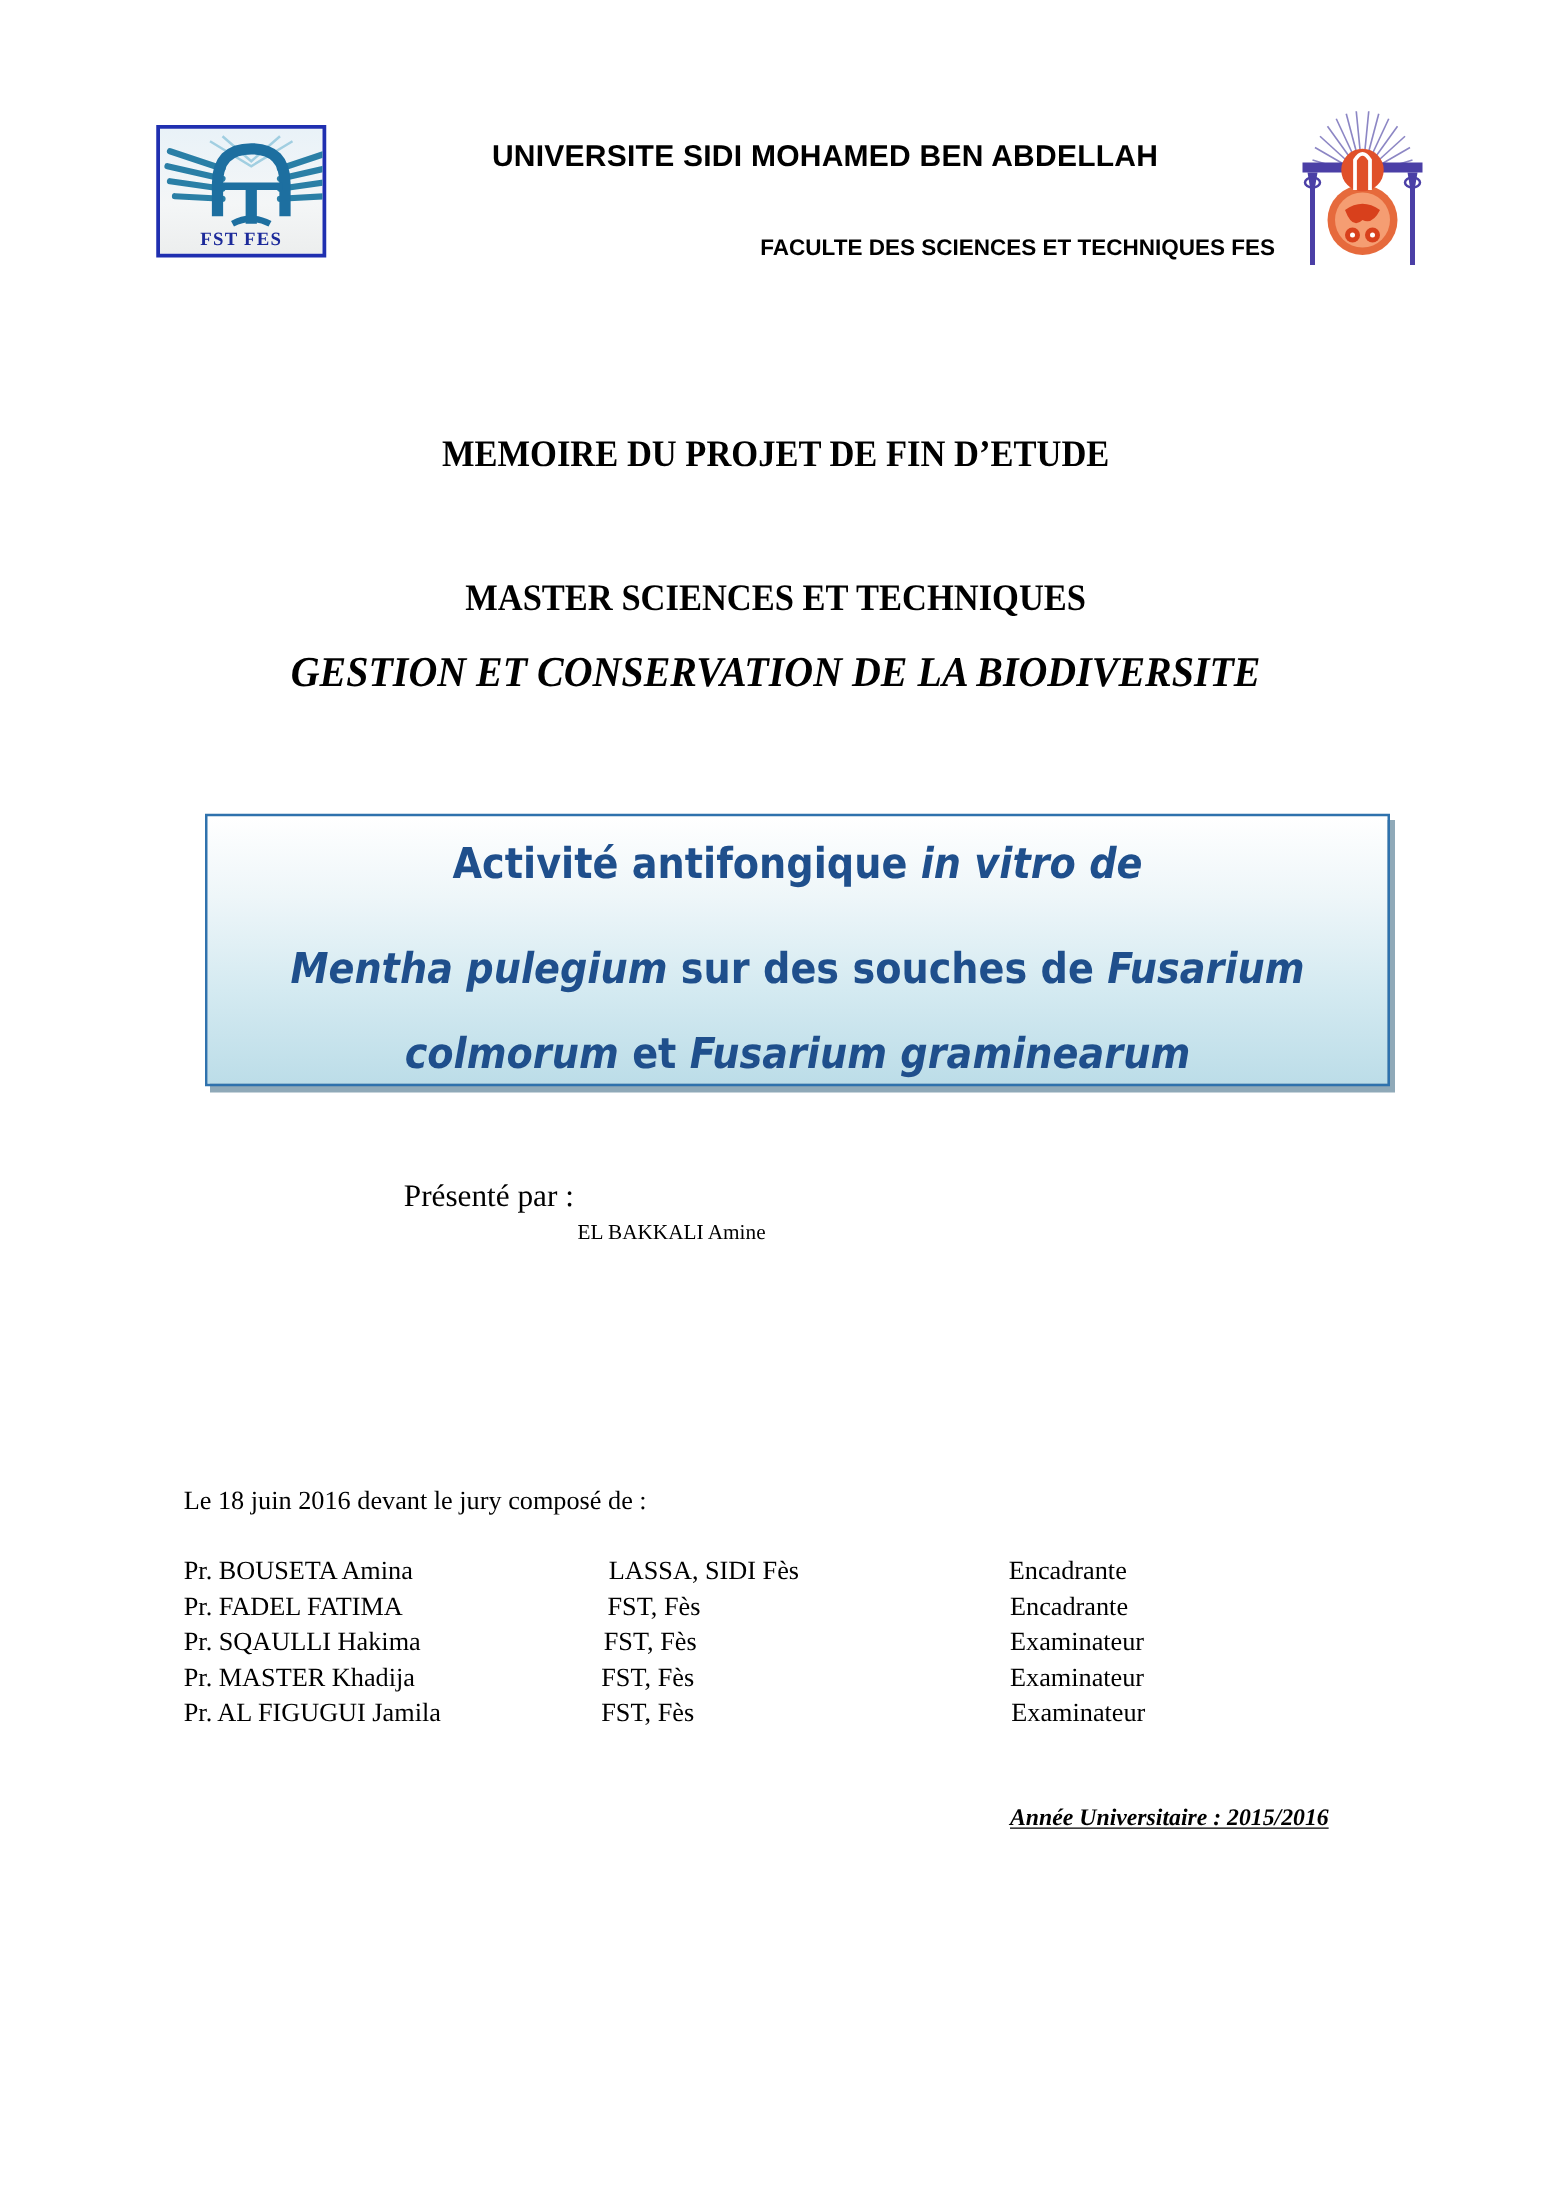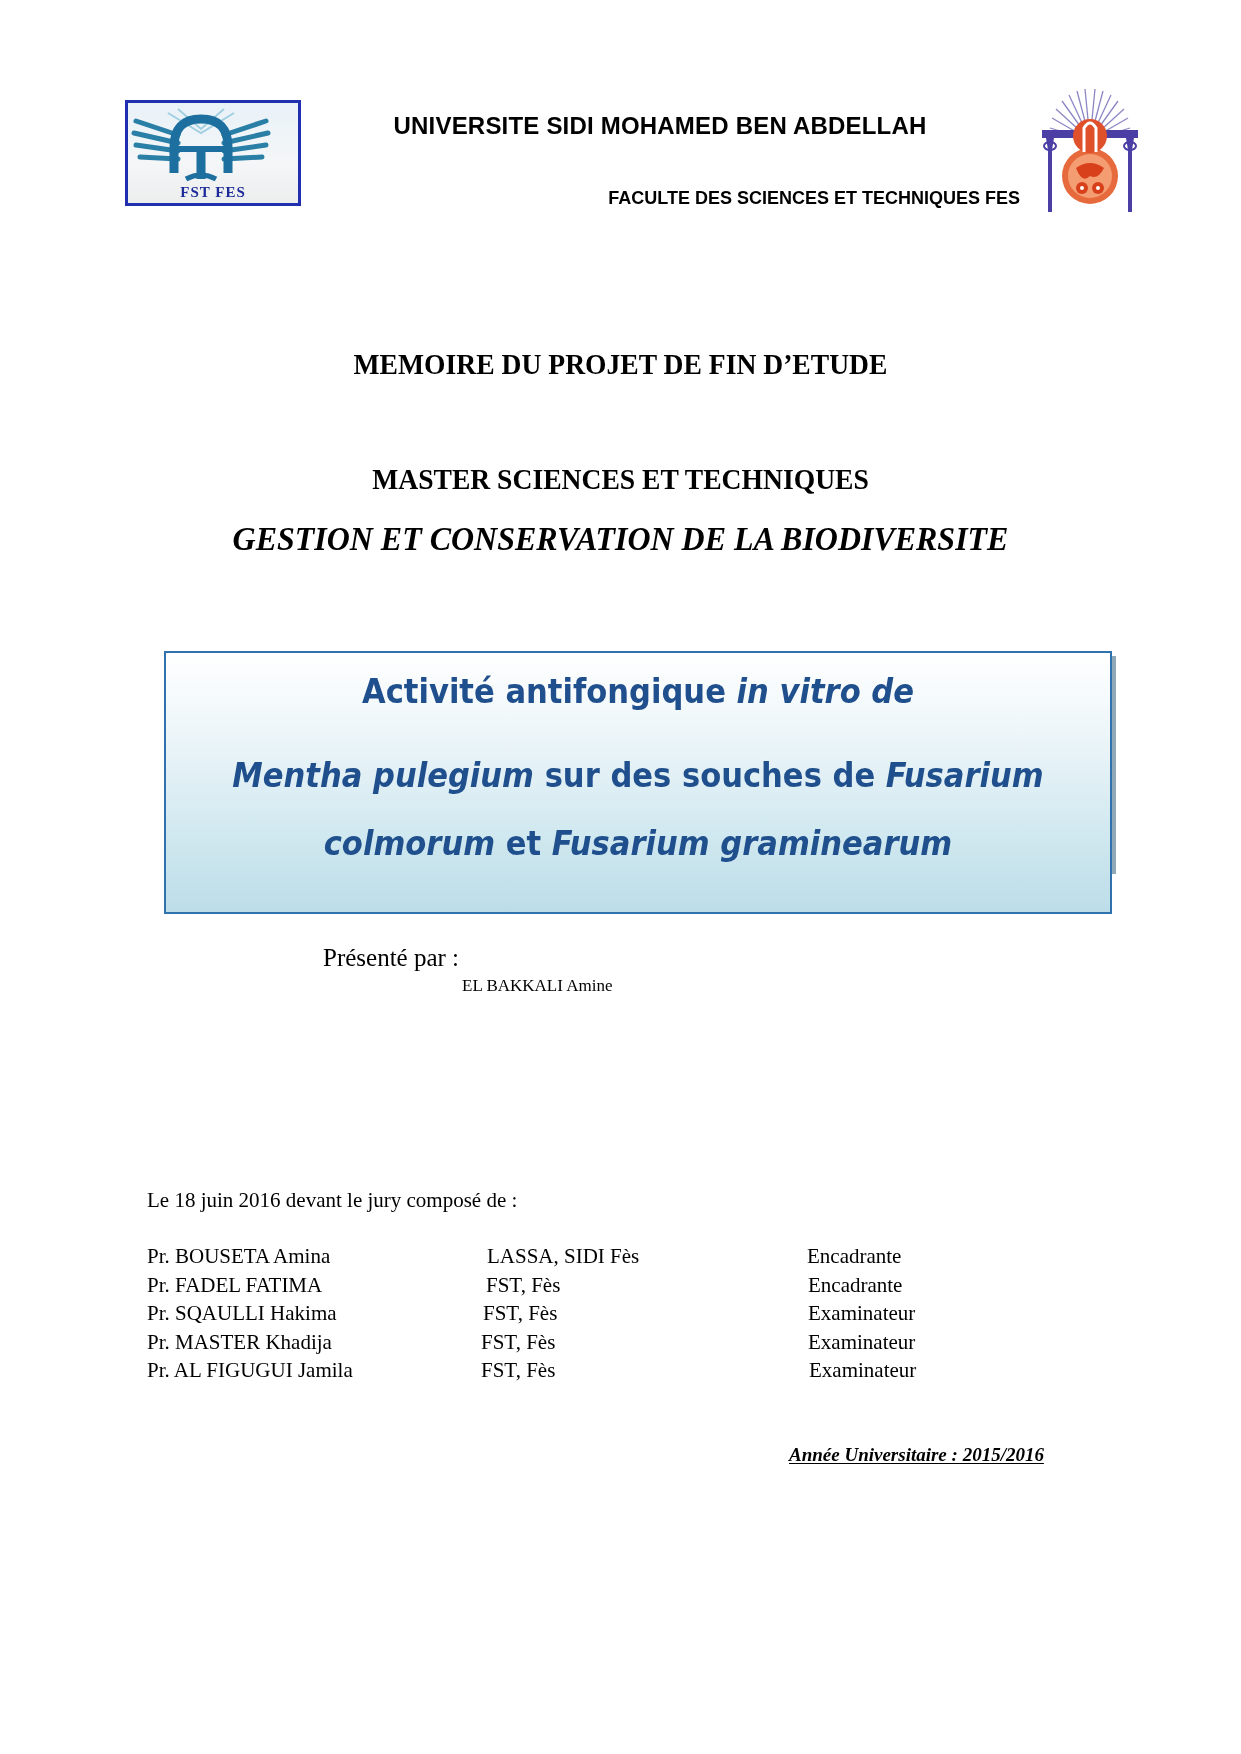--- a/index.html
+++ b/index.html
@@ -13,21 +13,21 @@
       position: relative;
       overflow: hidden;
       font-family: "Liberation Serif", serif;
       color: #000;
     }
     .abs { position: absolute; }
 
     
     .logo-left {
       left: 125px; top: 100px;
-      width: 176px; height: 106px;
+      width: 136px; height: 106px;
       border: 3px solid #1f2fb0;
       box-sizing: border-box;
       background: linear-gradient(180deg, #e9f2f8 0%, #f4f6f7 60%, #eceeee 100%);
       overflow: hidden;
     }
     .logo-left svg { position: absolute; left: 0; top: 0; }
     .logo-left .fst-text {
       position: absolute;
       left: 0; right: 0; bottom: 2px;
       text-align: center;
@@ -83,21 +83,21 @@
     }
 
     
     .title-shadow {
       left: 168px; top: 656px;
       width: 948px; height: 218px;
       background: #8fa9b8;
     }
     .title-box {
       left: 164px; top: 651px;
-      width: 948px; height: 263px;
+      width: 948px; height: 218px;
       box-sizing: border-box;
       border: 2px solid #2f72ad;
       background: linear-gradient(180deg, #ffffff 0%, #eef6f9 30%, #d4eaf1 65%, #bcdde8 100%);
       overflow: hidden;
     }
     .tline {
       position: absolute;
       left: 0; right: 0;
       text-align: center;
       font-family: "DejaVu Sans", sans-serif;
@@ -135,21 +135,21 @@
       position: relative;
       height: 28.5px;
       white-space: nowrap;
     }
     .jury-row span { position: absolute; top: 0; }
     .c-name { left: 0; }
     .c-aff  { }
     .c-role { }
 
     .annee {
-      left: 789px; top: 1444px;
+      left: 808px; top: 1444px;
       font-weight: bold;
       font-style: italic;
       font-size: 19px;
       text-decoration: underline;
       text-underline-offset: 2px;
     }
   </style>
 </head>
 <body>
 

